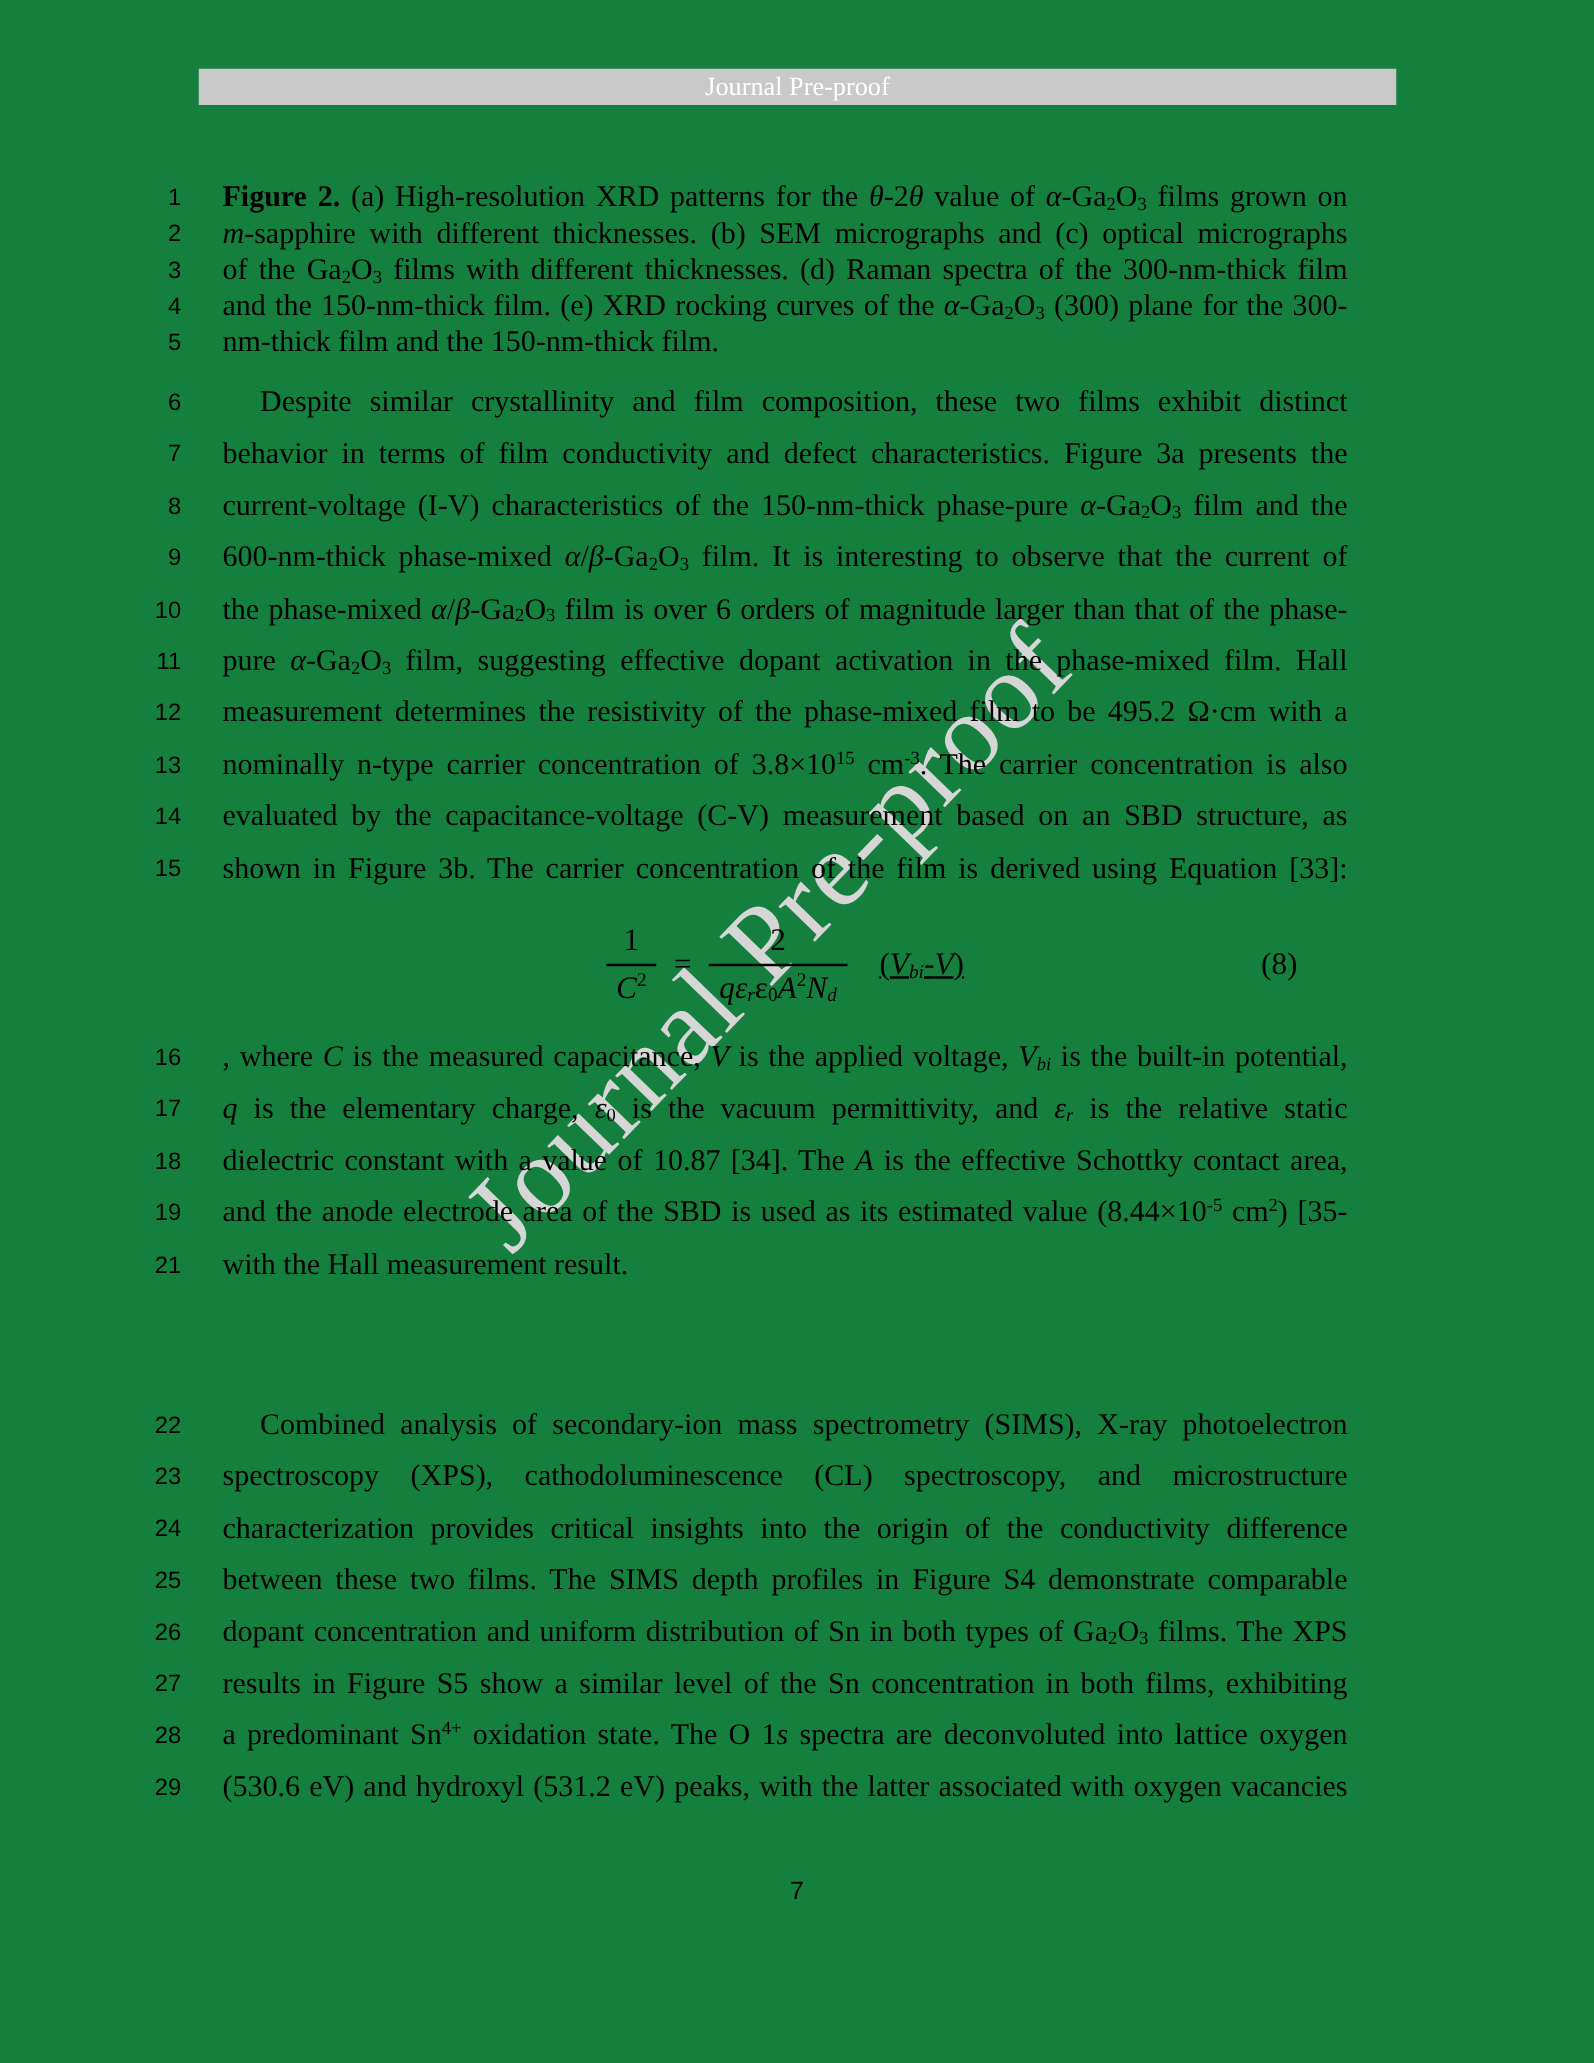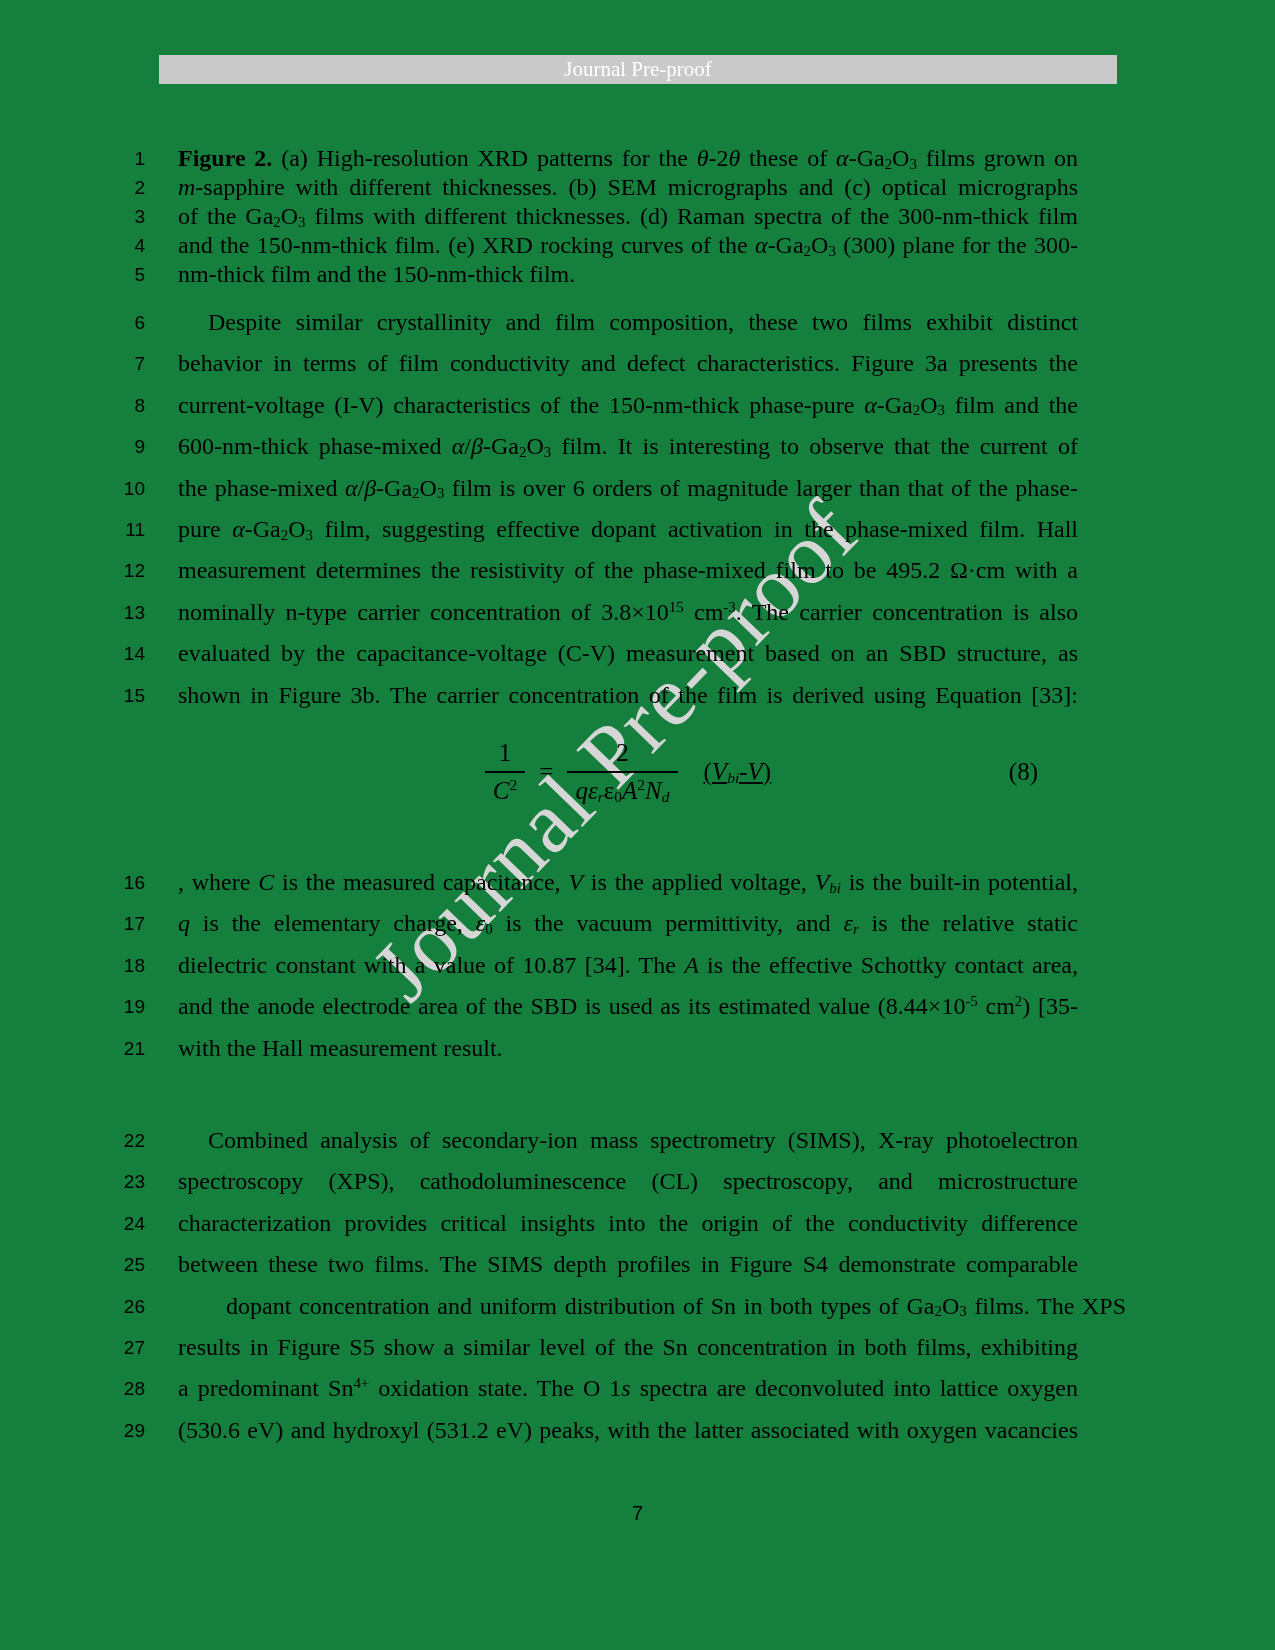--- a/index.html
+++ b/index.html
@@ -10,21 +10,21 @@
            background:#c9c9c9; color:#ffffff; text-align:center; line-height:29px;
            font-size:21px; font-family:"Liberation Serif", serif; }
 
   .watermark{ position:absolute; left:205px; top:700px; width:820px; text-align:center;
               transform:rotate(-46deg); font-size:88px; letter-spacing:2px;
               color:#d6d6d6; white-space:nowrap; font-family:"Liberation Serif", serif; }
 
   .block{ position:absolute; left:0; width:1275px; }
   .caption{ top:144px; --rh:29px; }
   .b1{ top:302px; --rh:41.4px; }
-  .b2{ top:862px; --rh:41.4px; }
+  .b2{ top:826px; --rh:41.4px; }
   .b3{ top:1120px; --rh:41.4px; }
 
   .line{ position:relative; height:var(--rh); line-height:var(--rh); }
   .lnum{ position:absolute; left:95px; width:50px; text-align:right;
          font-family:"Liberation Sans", sans-serif; font-size:19px; }
   .ltext{ position:absolute; left:178px; top:0; width:900px; font-size:24px;
           overflow:hidden; height:var(--rh); }
   .ltext.j{ text-align:justify; text-align-last:justify; }
   .ltext.ind{ text-indent:30px; }
 
@@ -50,21 +50,21 @@
 </head>
 <body>
 
 <div class="page">
   <div class="banner" id="banner" style="background: rgb(201, 201, 201); color: rgb(255, 255, 255);">Journal Pre-proof</div>
   <div class="watermark" id="watermark" style="color: rgb(214, 214, 214);">Journal Pre-proof</div>
 
   <div class="block caption">
       <div class="line">
         <span class="lnum">1</span>
-        <div class="ltext j" style="white-space: normal;"><span class="b">Figure 2.</span><span> (a) High-resolution XRD patterns for the </span><span class="i">θ</span><span>-2</span><span class="i">θ</span><span> these of </span><span class="i">α</span><span>-Ga</span><sub>2</sub><span>O</span><sub>3</sub><span> films grown on</span></div>
+        <div class="ltext j" style="white-space: normal;"><span class="b">Figure 2.</span><span> (a) High-resolution XRD patterns for the </span><span class="i">θ</span><span>-2</span><span class="i">θ</span><span> value of </span><span class="i">α</span><span>-Ga</span><sub>2</sub><span>O</span><sub>3</sub><span> films grown on</span></div>
       </div>
       <div class="line">
         <span class="lnum">2</span>
         <div class="ltext j" style="white-space: normal;"><span class="i">m</span><span>-sapphire with different thicknesses. (b) SEM micrographs and (c) optical micrographs</span></div>
       </div>
       <div class="line">
         <span class="lnum">3</span>
         <div class="ltext j" style="white-space: normal;"><span>of the Ga</span><sub>2</sub><span>O</span><sub>3</sub><span> films with different thicknesses. (d) Raman spectra of the 300-nm-thick film</span></div>
       </div>
       <div class="line">
@@ -169,21 +169,21 @@
       <div class="line">
         <span class="lnum">24</span>
         <div class="ltext j" style="white-space: normal;"><span>characterization provides critical insights into the origin of the conductivity difference</span></div>
       </div>
       <div class="line">
         <span class="lnum">25</span>
         <div class="ltext j" style="white-space: normal;"><span>between these two films. The SIMS depth profiles in Figure S4 demonstrate comparable</span></div>
       </div>
       <div class="line">
         <span class="lnum">26</span>
-        <div class="ltext j" style="white-space: normal; margin-left: 48px;"><span>dopant concentration and uniform distribution of Sn in both types of Ga</span><sub>2</sub><span>O</span><sub>3</sub><span> films. The XPS</span></div>
+        <div class="ltext j" style="white-space: normal;"><span>dopant concentration and uniform distribution of Sn in both types of Ga</span><sub>2</sub><span>O</span><sub>3</sub><span> films. The XPS</span></div>
       </div>
       <div class="line">
         <span class="lnum">27</span>
         <div class="ltext j" style="white-space: normal;"><span>results in Figure S5 show a similar level of the Sn concentration in both films, exhibiting</span></div>
       </div>
       <div class="line">
         <span class="lnum">28</span>
         <div class="ltext j" style="white-space: normal;"><span>a predominant Sn</span><sup>4+</sup><span> oxidation state. The O 1</span><span class="i">s</span><span> spectra are deconvoluted into lattice oxygen</span></div>
       </div>
       <div class="line">

